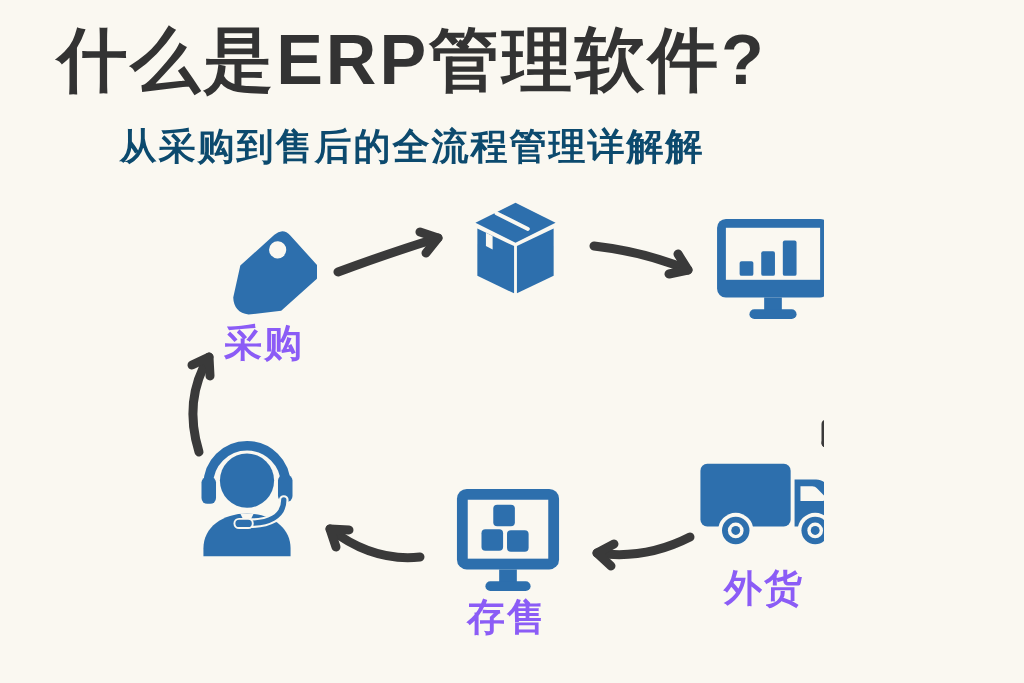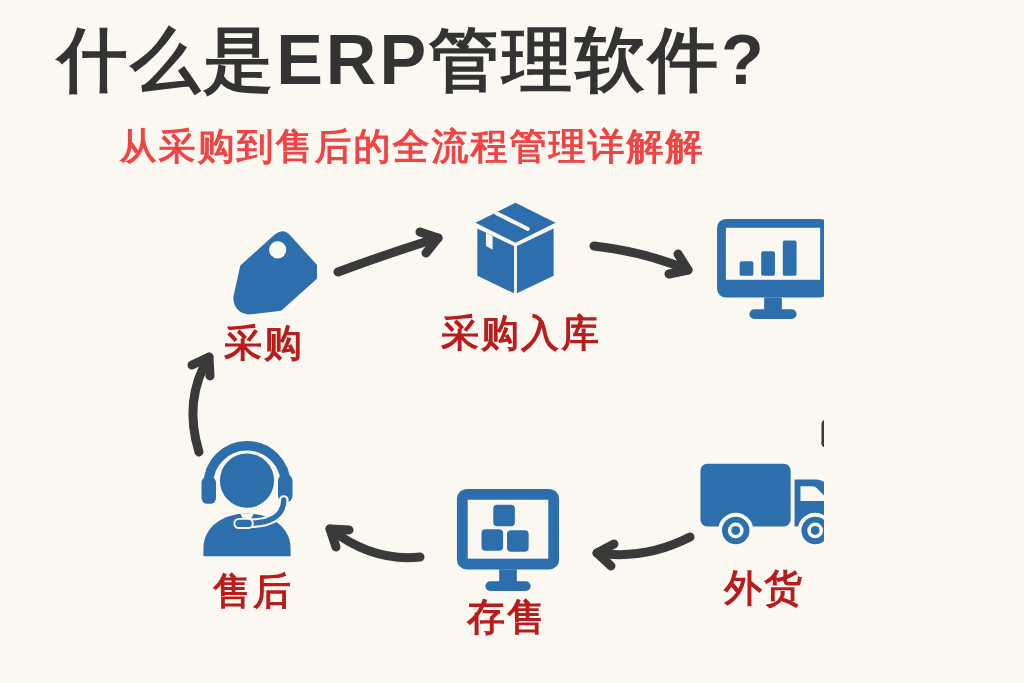--- a/index.html
+++ b/index.html
@@ -6,26 +6,26 @@
   .canvas{
     position:relative;width:824px;height:683px;overflow:hidden;
     background:#faf8f1;font-family:"Liberation Sans", sans-serif;
   }
   .title{
     position:absolute;left:0;right:0;top:22px;text-align:center;
     font-size:70px;font-weight:800;color:#333333;letter-spacing:3px;line-height:1.1;
   }
   .subtitle{
     position:absolute;left:0;right:0;top:122px;text-align:center;
-    font-size:37px;font-weight:600;color:#ef4444;letter-spacing:2px;
+    font-size:37px;font-weight:600;color:#0c4a6e;letter-spacing:2px;
   }
   .icon{position:absolute;}
   .node-label{
     position:absolute;text-align:center;
-    font-size:38px;font-weight:700;color:#b91c1c;letter-spacing:2px;
+    font-size:38px;font-weight:700;color:#8b5cf6;letter-spacing:2px;
   }
   .arrows{position:absolute;left:0;top:0;width:1024px;height:683px;pointer-events:none;}
 </style>
 </head>
 <body>
 
 <div class="canvas">
 
   <div class="title">什么是ERP管理软件?</div>
   <div class="subtitle">从采购到售后的全流程管理详解解</div>
@@ -67,21 +67,20 @@
   </svg>
   <div class="node-label" style="left:214px;width:100px;top:318px">采购</div>
 
   <svg class="icon" style="left:463px;top:197px" width="105" height="124" viewBox="0 0 110 130">
     <polygon fill="#2d6fad" points="55,6 97,27 55,48 13,27"></polygon>
     <path stroke="#faf8f1" stroke-width="4" stroke-linecap="round" d="M 35 17 L 68 33.5" fill="none"></path>
     <polygon fill="#2d6fad" points="15,33 53.5,51.5 53.5,101 15,82.5"></polygon>
     <polygon fill="#2d6fad" points="56.5,51.5 95,33 95,82.5 56.5,101"></polygon>
     <polygon fill="#faf8f1" points="24,37.5 31,41 31,55 24,51.5"></polygon>
   </svg>
-  <div class="node-label" style="left:421px;width:200px;top:308px">采购入库</div>
 
   <svg class="icon" style="left:714px;top:216px" width="118" height="106" viewBox="0 0 120 108">
     <rect x="3" y="3" width="114" height="80" rx="9" fill="#2d6fad"></rect>
     <rect x="12" y="12" width="96" height="53" fill="#faf8f1"></rect>
     <rect x="26" y="46" width="14" height="15" rx="2" fill="#2d6fad"></rect>
     <rect x="48" y="36" width="14" height="25" rx="2" fill="#2d6fad"></rect>
     <rect x="70" y="25" width="14" height="36" rx="2" fill="#2d6fad"></rect>
     <rect x="51" y="83" width="18" height="13" fill="#2d6fad"></rect>
     <rect x="36" y="95" width="48" height="10" rx="5" fill="#2d6fad"></rect>
   </svg>
@@ -116,15 +115,14 @@
     <path fill="#2d6fad" d="M 18 122 v -8 c 0 -22 20 -36 45 -36 c 25 0 45 14 45 36 v 8 z"></path>
     <polygon fill="#faf8f1" points="56,78 70,78 63,92"></polygon>
     <circle cx="63" cy="44" r="28" fill="#2d6fad"></circle>
     <path d="M 23 48 A 40 40 0 1 1 103 48" stroke="#2d6fad" stroke-width="10" fill="none" stroke-linecap="round"></path>
     <rect x="16" y="40" width="15" height="28" rx="6" fill="#2d6fad"></rect>
     <rect x="95" y="38" width="15" height="28" rx="6" fill="#2d6fad"></rect>
     <path d="M 101 64 C 101 82 84 88 66 88" stroke="#faf8f1" stroke-width="10" fill="none" stroke-linecap="round"></path>
     <path d="M 101 64 C 101 82 84 88 66 88" stroke="#2d6fad" stroke-width="5.5" fill="none" stroke-linecap="round"></path>
     <rect x="50" y="83.5" width="19" height="9.5" rx="4.75" fill="#2d6fad" stroke="#faf8f1" stroke-width="2"></rect>
   </svg>
-  <div class="node-label" style="left:203px;width:100px;top:566px">售后</div>
 
 </div>
 
 </body></html>

